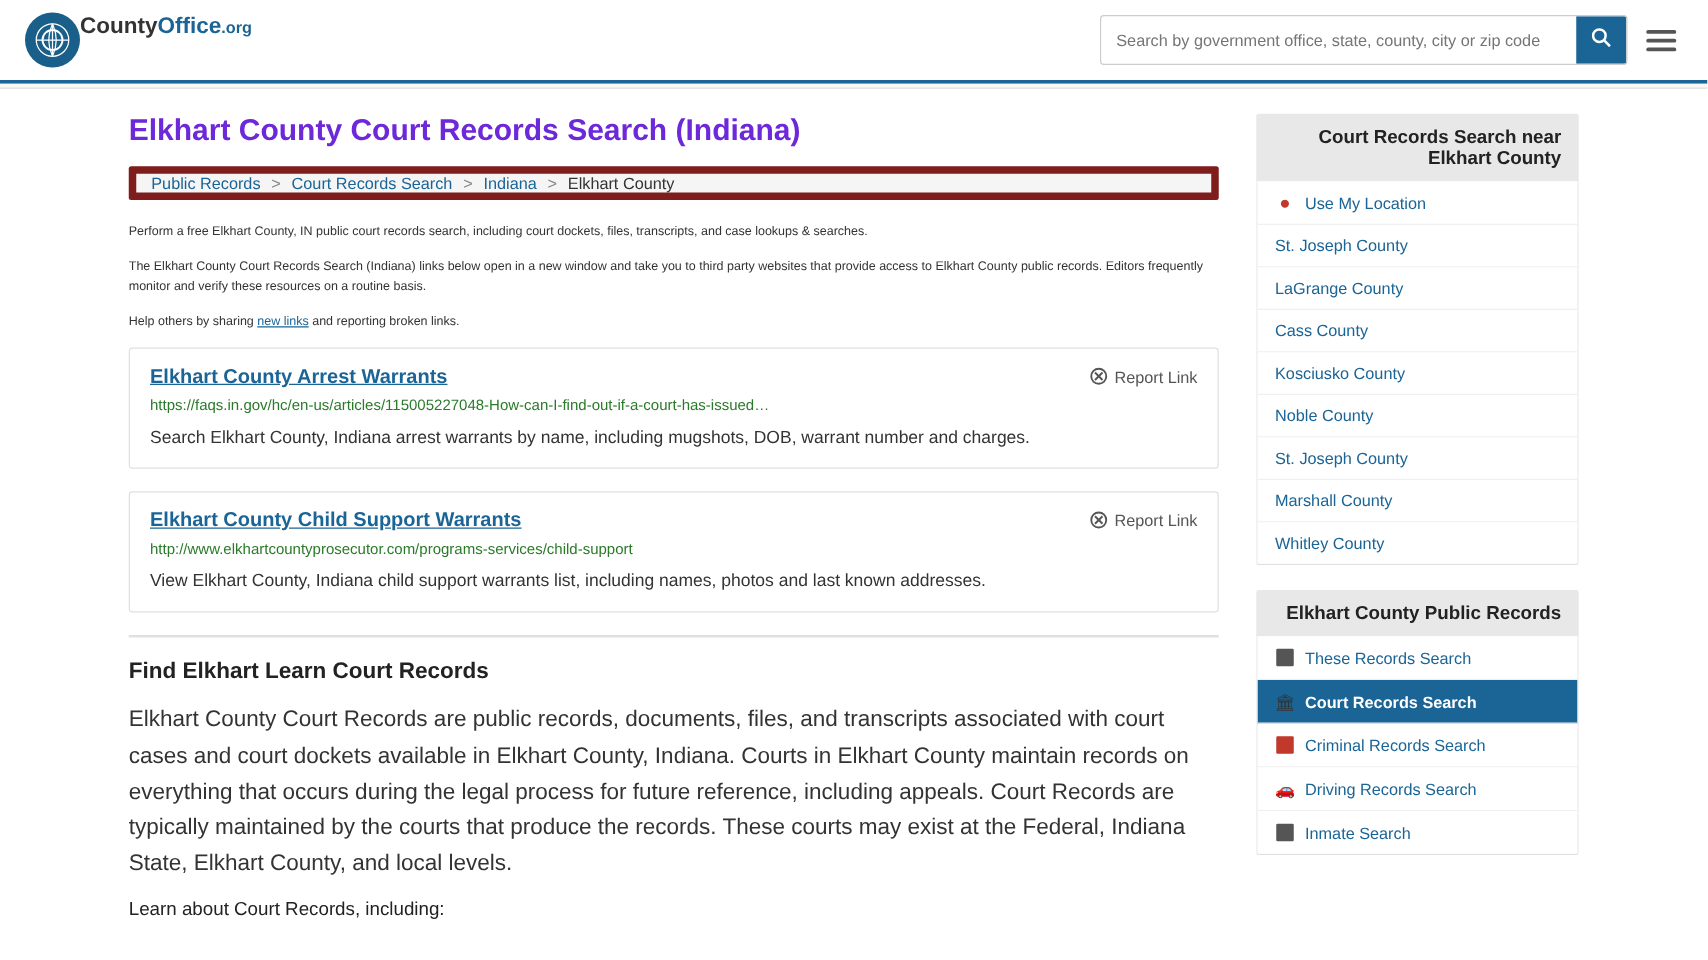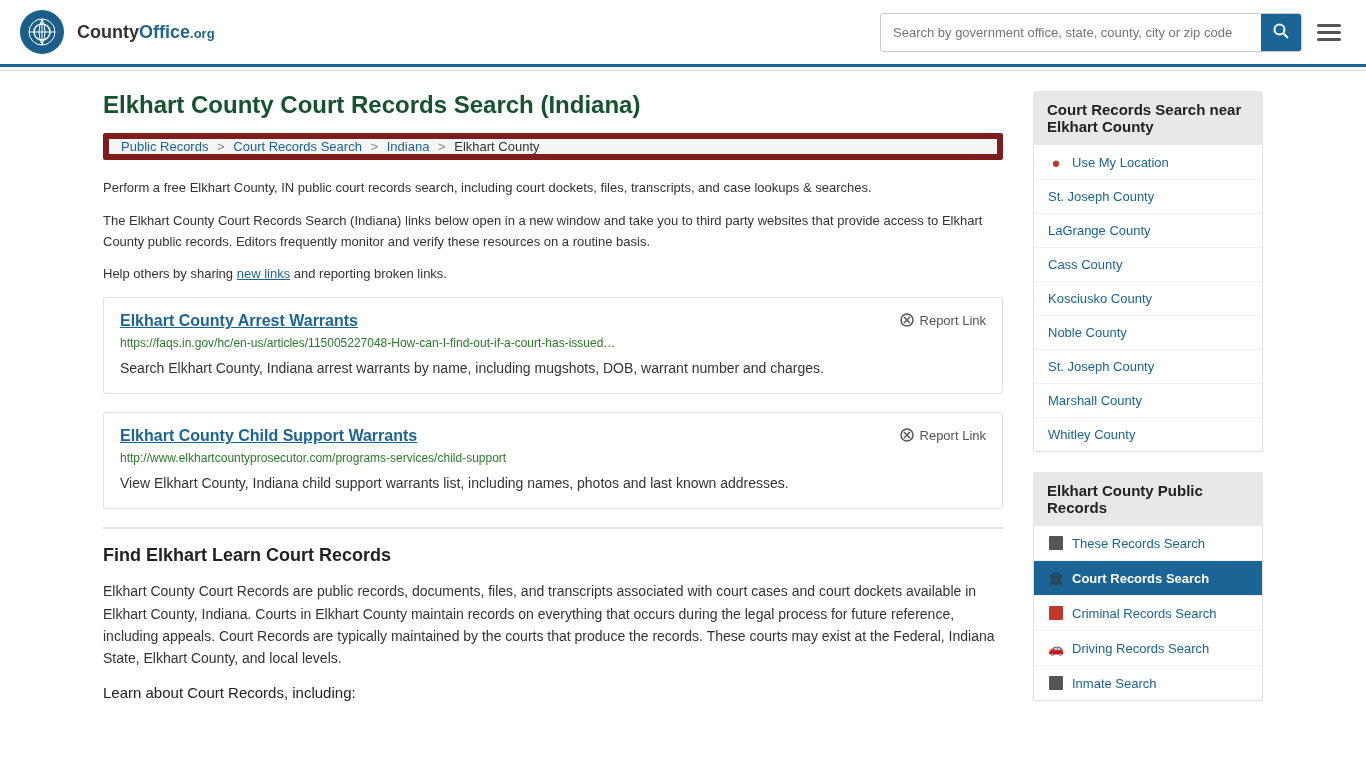--- a/index.html
+++ b/index.html
@@ -9,22 +9,21 @@
     .header {
       background: #fff;
       border-bottom: 3px solid #1a6496;
       padding: 10px 20px;
       display: flex;
       align-items: center;
       justify-content: space-between;
     }
     .logo-area {
       display: flex;
-      align-items: center;
-      gap: 13px;
+      gap: 0;
     }
     .logo-circle {
       width: 44px;
       height: 44px;
       border-radius: 50%;
       background: #1a5f8a;
       display: flex;
       align-items: center;
       justify-content: center;
       color: #fff;
@@ -99,42 +98,42 @@
       gap: 30px;
     }
 
     
     .content-area {
       flex: 1;
     }
     .page-title {
       font-size: 24px;
       font-weight: bold;
-      color: #14532d;
+      color: #6d28d9;
       margin-bottom: 14px;
     }
 
     
     .breadcrumb {
       background: #f5f5f5;
       border: 6px solid #7f1d1d;
       padding: 0 12px;
       font-size: 13px;
       margin-bottom: 18px;
       border-radius: 2px;
     }
     .breadcrumb a {
       color: #1a6496;
       text-decoration: none;
     }
     .breadcrumb .sep { margin: 0 5px; color: #888; }
 
     
     .desc-para {
-      font-size: 13px;
+      font-size: 10px;
       line-height: 1.6;
       margin-bottom: 12px;
       color: #333;
     }
     .desc-para a {
       color: #1a6496;
       text-decoration: underline;
     }
 
     
@@ -184,36 +183,37 @@
     .section-heading {
       font-size: 18px;
       font-weight: bold;
       color: #222;
       border-top: 2px solid #e0e0e0;
       padding-top: 16px;
       margin-bottom: 14px;
       margin-top: 10px;
     }
     .section-body {
-      font-size: 14px;
+      font-size: 18px;
       line-height: 1.6;
       color: #333;
       margin-bottom: 14px;
     }
     .learn-heading {
       font-size: 15px;
       font-weight: normal;
       color: #222;
       margin-top: 10px;
     }
 
     
     .sidebar {
-      width: 230px;
+      width: 258px;
       flex-shrink: 0;
+      text-align: right;
     }
     .sidebar-section {
       margin-bottom: 20px;
     }
     .sidebar-title {
       background: #e8e8e8;
       padding: 10px 14px;
       font-size: 15px;
       font-weight: bold;
       color: #222;

